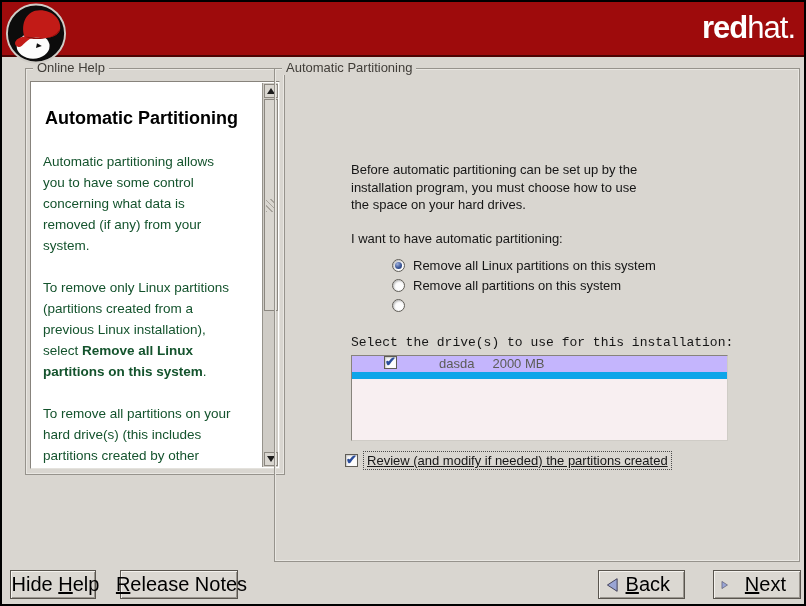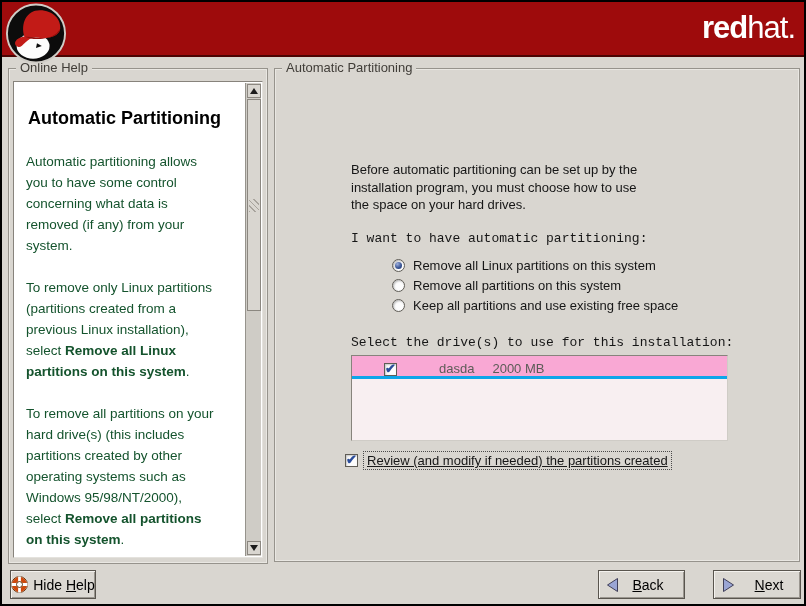--- a/index.html
+++ b/index.html
@@ -17,21 +17,21 @@
   .wordmark { position:absolute; right:9px; top:8px; color:#fff; font-size:31px;
     letter-spacing:-1px; z-index:4; }
   .wordmark .wm-bold { font-weight:bold; }
   .wordmark .wm-light { font-weight:normal; }
   
   .gtk-frame { position:absolute; border:1px solid #96938c;
     box-shadow:inset 0 0 0 1px #e9e7e2; }
   .frame-label { position:absolute; top:-9px; left:7px; background:#d9d6d0;
     padding:0 4px; font-size:13px; color:#403d38; white-space:nowrap; }
   
-  .help-frame { left:6px; top:66px; width:260px; height:496px; }
+  .help-frame { left:23px; top:66px; width:260px; height:407px; }
   .help-box { position:absolute; left:4px; top:12px; right:4px; bottom:5px;
     background:#fff; border:1px solid; border-color:#87837c #e4e2dd #e4e2dd #87837c;
     overflow:hidden; }
   .help-inner { position:absolute; left:0; top:0; right:17px; bottom:0; overflow:hidden;
     padding:12px 4px 0 12px; }
   .help-title { font-size:18px; font-weight:bold; color:#000; white-space:nowrap;
     margin:14px 0 22px 2px; }
   .hp { white-space:pre-line; font-size:13.5px; line-height:21px; color:#14532d;
     margin-bottom:21px; }
   .hp b { font-weight:bold; }
@@ -47,52 +47,52 @@
     border-right:4px solid transparent; border-top:6px solid #1c1c1c; }
   .thumb { position:absolute; left:1px; top:16px; width:14px; height:212px;
     background:#d9d6d0; border:1px solid #8b8780; display:flex;
     align-items:center; justify-content:center; }
   .grip { width:10px; height:13px;
     background:repeating-linear-gradient(45deg,#a8a49d 0 1px,transparent 1px 4px); }
   
   .main-frame { left:272px; top:66px; width:526px; height:494px; }
   .mtext { position:absolute; font-size:13px; color:#161616; }
   .intro { left:76px; top:92px; white-space:pre-line; line-height:17.5px; }
-  .prompt { left:76px; top:162px;font-family:Liberation Mono, monospace; }
+  .prompt { left:76px; top:162px; }
   .radio-group { position:absolute; left:117px; top:188px; }
   .radio-row { display:flex; align-items:center; height:17px; margin-bottom:3px; }
   .radio { width:13px; height:13px; border-radius:50%; background:#fdfdfd;
     border:1px solid #5f5c55; box-shadow:inset 1px 1px 2px rgba(0,0,0,.28);
     margin-right:8px; flex:none; }
   .radio.selected::after { content:""; display:block; width:7px; height:7px;
     margin:2px; border-radius:50%;
     background:radial-gradient(circle at 35% 30%, #9fb0dd 0%, #3c5796 55%, #1c346a 100%); }
   .radio-label { font-size:13px; color:#161616; white-space:nowrap; }
   .drives-label { left:76px; top:266px;font-family:Liberation Mono, monospace; }
   .drive-list { position:absolute; left:76px; top:286px; width:377px; height:86px;
     background:#f8eff1; border:1px solid; border-color:#87837c #cfccc6 #cfccc6 #87837c; }
-  .drive-row { display:flex; align-items:flex-end; height:23px; background:#f9a8d4;
-    border-bottom:3px solid #0ea5e9; }
+  .drive-row { display:flex; align-items:flex-start; height:23px; background:#c4b5fd;
+    border-bottom:7px solid #0ea5e9; }
   .checkbox { width:13px; height:13px; background:#fdfdfd; border:1px solid #5f5c55;
     box-shadow:inset 1px 1px 2px rgba(0,0,0,.22); position:relative; flex:none; }
   .checkbox.checked::after { content:"\2714"; position:absolute; left:0px; top:-3px;
     font-size:13px; font-weight:bold; color:#2b4d9b; }
   .drive-check { margin-left:32px; }
   .drive-name { margin-left:42px; font-size:13px; color:#5c5c57; }
   .drive-size { margin-left:18px; font-size:13px; color:#5c5c57; }
   .review-row { position:absolute; left:70px; top:383px; display:flex; align-items:center;text-decoration:underline; }
   .review-label { margin-left:6px; font-size:13px; color:#161616; white-space:nowrap;
     outline:1px dotted #4a4a4a; padding:1px 3px; }
   .mn { text-decoration:underline; }
   
   .btn { position:absolute; height:29px; background:#dbd8d2;
     border:1px solid #59554e;
     box-shadow:inset 1px 1px 0 #f4f2ee, inset -1px -1px 0 #9a968f;
     display:flex; align-items:center; justify-content:center; gap:5px;
-    font-size:14px; color:#000; cursor:default; }
+    font-size:20px; color:#000; cursor:default; }
   .btn-hide-help { left:8px; top:568px; width:86px; }
   .btn-release { left:118px; top:568px; width:118px; }
   .btn-back { left:596px; top:568px; width:87px; }
   .btn-next { left:711px; top:568px; width:88px;gap:16px; }
   .btn .lbl { white-space:nowrap; }
   .btn-back .lbl, .btn-next .lbl { margin:0 auto; }
   .btn-back svg, .btn-next svg { margin-left:6px; }
   .btn-back, .btn-next { justify-content:flex-start; padding-right:14px; }
 </style>
 </head>
@@ -161,21 +161,20 @@
       <div class="radio-row">
         <div class="radio selected"></div>
         <span class="radio-label">Remove all Linux partitions on this system</span>
       </div>
       <div class="radio-row">
         <div class="radio"></div>
         <span class="radio-label">Remove all partitions on this system</span>
       </div>
       <div class="radio-row">
         <div class="radio"></div>
-        <span class="radio-label">Keep all partitions and use existing free space</span>
       </div>
     </div>
 
     <div class="mtext drives-label">Select the drive(s) to use for this installation:</div>
 
     <div class="drive-list">
       <div class="drive-row">
         <div class="checkbox drive-check checked"></div>
         <span class="drive-name">dasda</span>
         <span class="drive-size">2000 MB</span>
@@ -191,20 +190,27 @@
   <div class="btn btn-hide-help">
     <svg width="17" height="17" viewBox="0 0 16 16">
       <circle cx="8" cy="8" r="7.4" fill="#fff" stroke="#5a2a00" stroke-width="0.9"></circle>
       <circle cx="8" cy="8" r="5" fill="none" stroke="#cf4a0d" stroke-width="4"></circle>
       <path d="M8 0.5 V15.5 M0.5 8 H15.5" stroke="#fff" stroke-width="2.6"></path>
       <circle cx="8" cy="8" r="2.8" fill="#fff" stroke="#5a2a00" stroke-width="0.9"></circle>
     </svg>
     <span class="lbl"><span>Hide </span><span class="mn">H</span><span>elp</span></span>
   </div>
 
+  <div class="btn btn-release">
+    <svg width="17" height="17" viewBox="0 0 16 16">
+      <rect x="2.5" y="1.5" width="11" height="13" fill="#fdfdfd" stroke="#6b675f" stroke-width="1"></rect>
+      <path d="M5 8 h3.2 V5.2 L12.6 9 L8.2 12.8 V10 H5 Z" fill="#3fa23f" stroke="#1d6b1d" stroke-width="0.8" transform="rotate(-45 8 9)"></path>
+    </svg>
+    <span class="lbl"><span></span><span class="mn">R</span><span>elease Notes</span></span>
+  </div>
 
   <div class="btn btn-back">
     <svg width="16" height="16" viewBox="0 0 16 16">
       <polygon points="12.5,1.5 2.5,8 12.5,14.5" fill="#9aa5d4" stroke="#3f3e58" stroke-width="1"></polygon>
     </svg>
     <span class="lbl"><span class="mn">B</span><span>ack</span></span>
   </div>
 
   <div class="btn btn-next">
     <svg width="16" height="16" viewBox="0 0 16 16">

